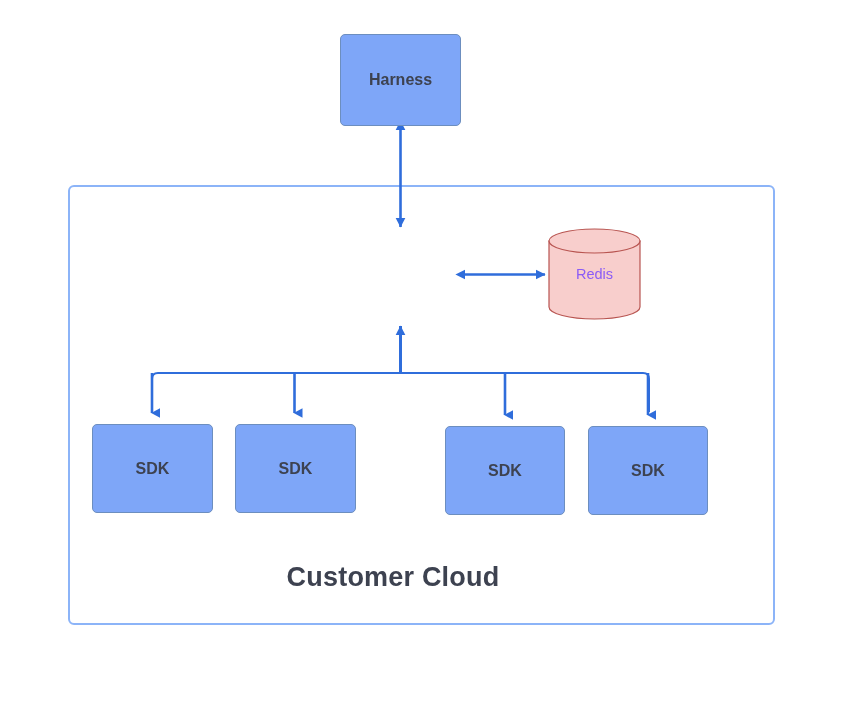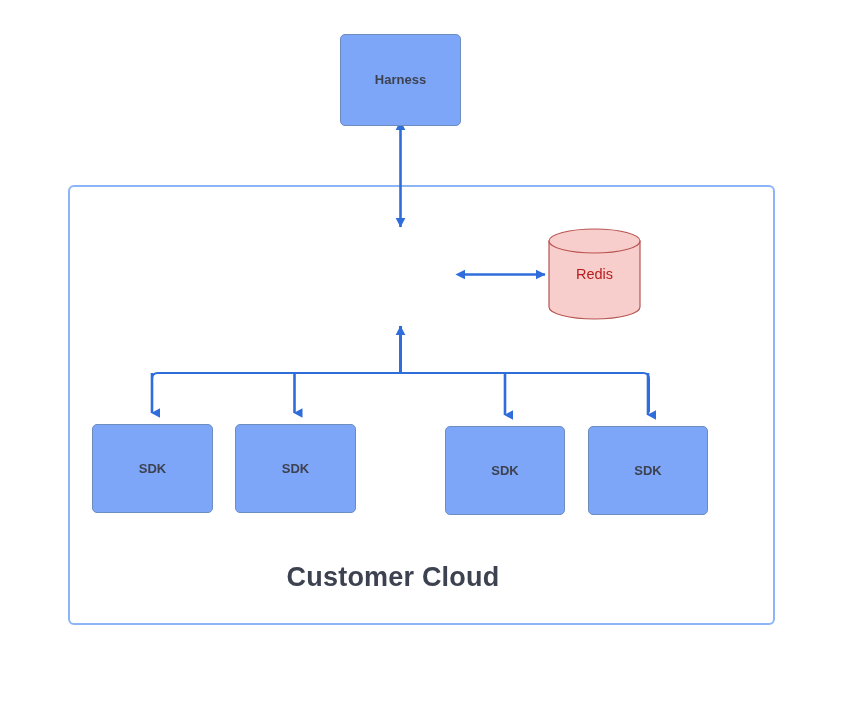--- a/index.html
+++ b/index.html
@@ -58,21 +58,21 @@
     background: #7ea6f8;
     border: 1px solid #6c8ebf;
     border-radius: 5px;
     box-sizing: border-box;
     display: flex;
     align-items: center;
     justify-content: center;
     color: #3d4250;
   }
   .node-box .node-label {
-    font-size: 13px;
+    font-size: 16px;
     color: #3d4250;
     line-height: 1.2;
     text-align: center;
   }
   .node-box.bold .node-label {
     font-weight: bold;
   }
   .node-box.regular .node-label {
     font-weight: normal;
     font-size: 14.5px;
@@ -81,21 +81,21 @@
   
   .cylinder {
     position: absolute;
   }
   .cylinder .cyl-label {
     position: absolute;
     left: 0;
     width: 100%;
     text-align: center;
     font-size: 14.5px;
-    color: #b91c1c;
+    color: #8b5cf6;
     font-weight: normal;
   }
 </style>
 </head>
 <body>
 
 <div id="canvas">
 
   <div class="container-box" style="left:68px; top:185px; width:707px; height:440px;"></div>
 

